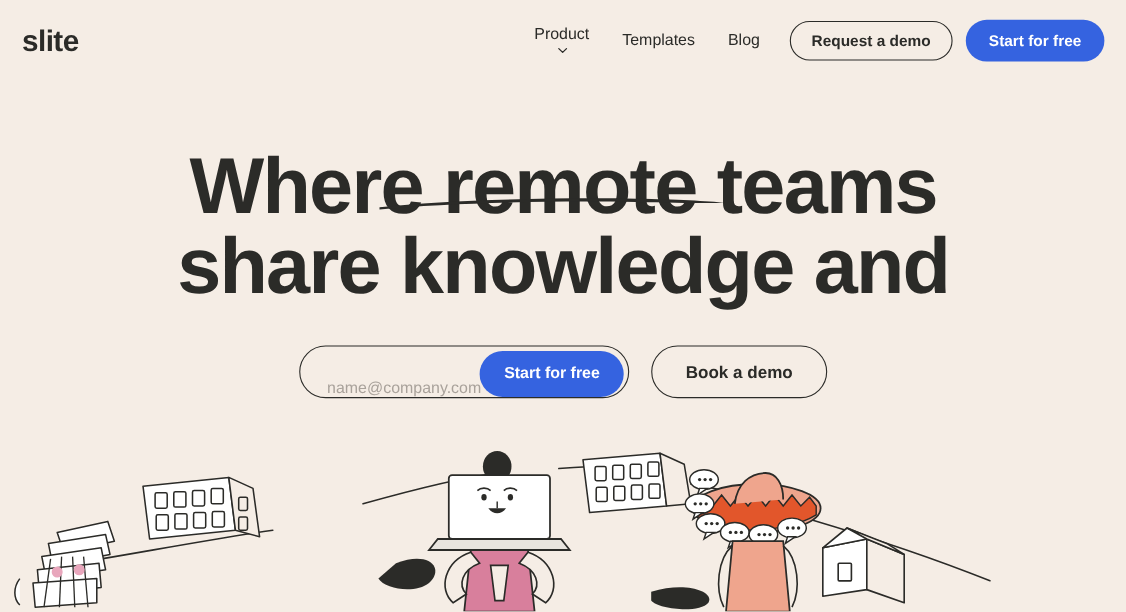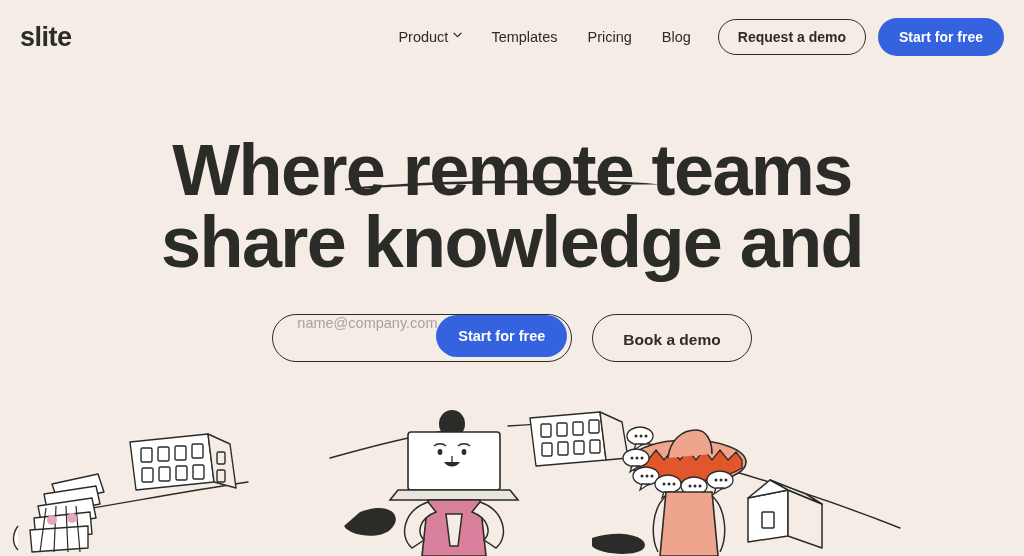--- a/index.html
+++ b/index.html
@@ -48,20 +48,21 @@
   .nav-link {
     font-size: 14.5px;
     color: #2B2B28;
     font-weight: 400;
     padding: 8px 15px;
     cursor: pointer;
     display: flex;
     align-items: center;
     gap: 5px;
     white-space: nowrap;
+    flex-direction: column;
   }
 
   .chev {
     display: inline-block;
     width: 8px;
     height: 8px;
     position: relative;
     top: -1px;
   }
   .chev svg { display: block; }
@@ -130,21 +131,21 @@
   .cta-row {
     margin-top: 36px;
     display: flex;
     align-items: center;
     justify-content: center;
     gap: 20px;
   }
 
   .email-pill {
     display: flex;
-    align-items: flex-start;
+    align-items: flex-end;
     border: 1.3px solid #2B2B28;
     border-radius: 999px;
     height: 48px;
     width: 300px;
     padding-left: 24px;
     padding-right: 4px;
     background: transparent;
     position: relative;
   }
 
@@ -224,23 +225,20 @@
         <svg width="9" height="6" viewBox="0 0 9 6">
           <path d="M1 1.2 L4.5 4.6 L8 1.2" fill="none" stroke="#2B2B28" stroke-width="1.2" stroke-linecap="round" stroke-linejoin="round"></path>
         </svg>
       </span>
     </div>
 
     <div class="nav-link">
       <span>Templates</span>
     </div>
 
-    <div class="nav-link">
-      <span>Pricing</span>
-    </div>
 
     <div class="nav-link">
       <span>Blog</span>
     </div>
 
 
     <button class="btn btn-outline">Request a demo</button>
 
     <button class="btn btn-primary">Start for free</button>
   </nav>

